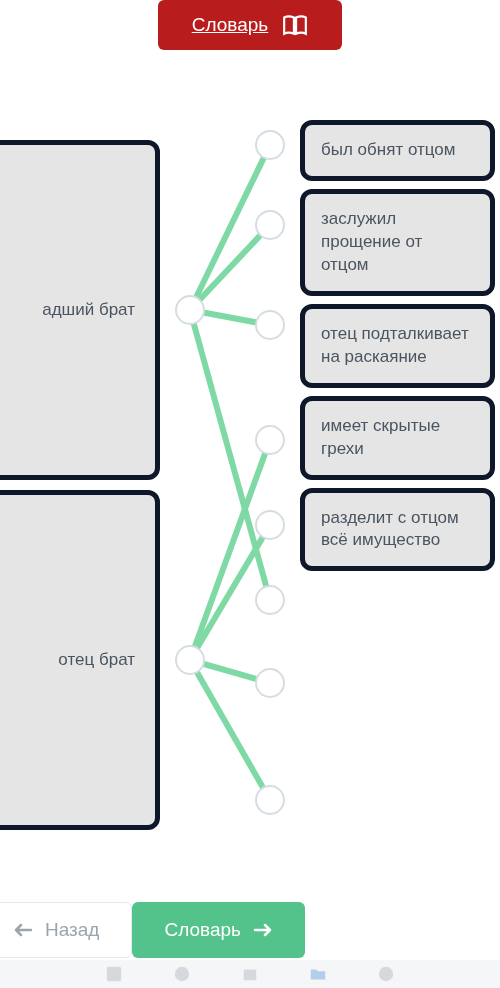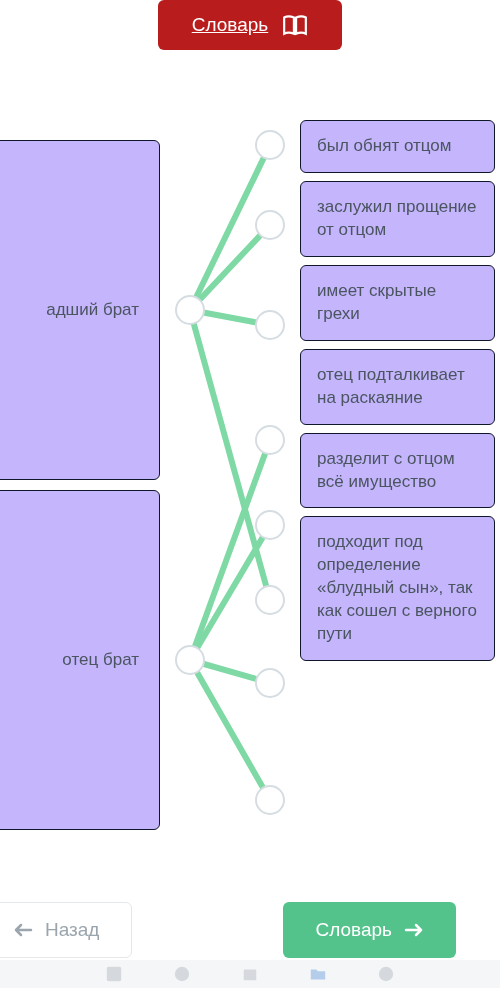--- a/index.html
+++ b/index.html
@@ -41,23 +41,23 @@
       top: 0;
       width: 190px;
     }
     .right-col {
       position: absolute;
       left: 300px;
       top: 0;
       width: 195px;
     }
     .card {
-      background: #c4b5fd;
-      border: 1px solid #0f172a;
-      border-radius: 6px;
+      background: #e5e5e5;
+      border: 5px solid #0f172a;
+      border-radius: 12px;
       padding: 14px 16px;
       margin-bottom: 8px;
       font-size: 17px;
       color: #4a5560;
       line-height: 1.35;
       position: relative;
     }
     .left-card {
       height: 340px;
       display: flex;
@@ -87,21 +87,21 @@
       stroke: #7fd9a5;
       stroke-width: 6;
       stroke-linecap: round;
     }
     .footer-nav {
       position: absolute;
       bottom: 30px;
       left: 0;
       width: 436px;
       display: flex;
-      justify-content: space-between;
+      justify-content: flex-start;
       padding: 0 0;
     }
     .nav-btn {
       border-radius: 6px;
       padding: 16px 32px;
       font-size: 19px;
       display: flex;
       align-items: center;
       gap: 12px;
       border: none;
@@ -187,30 +187,27 @@
   <div class="dot" style="left:255px; top:705px;"></div>
 
   <div class="right-col">
     <div class="card" style="margin-top:40px;">
       <span>был обнят отцом</span>
     </div>
     <div class="card">
       <span>заслужил прощение от отцом</span>
     </div>
     <div class="card">
+      <span>отец подталкивает на раскаяние</span>
+    </div>
+    <div class="card">
       <span>имеет скрытые грехи</span>
     </div>
     <div class="card">
-      <span>отец подталкивает на раскаяние</span>
-    </div>
-    <div class="card">
       <span>разделит с отцом всё имущество</span>
-    </div>
-    <div class="card">
-      <span>подходит под определение «блудный сын», так как сошел с верного пути</span>
     </div>
   </div>
 
 </div>
 
 <div class="footer-nav">
   <button class="nav-btn back-btn">
     <svg width="20" height="16" viewBox="0 0 20 16" fill="none" stroke="#9aa5ae" stroke-width="2.5" stroke-linecap="round" stroke-linejoin="round">
       <path d="M18 8 L3 8 M8 3 L3 8 L8 13"></path>
     </svg>

